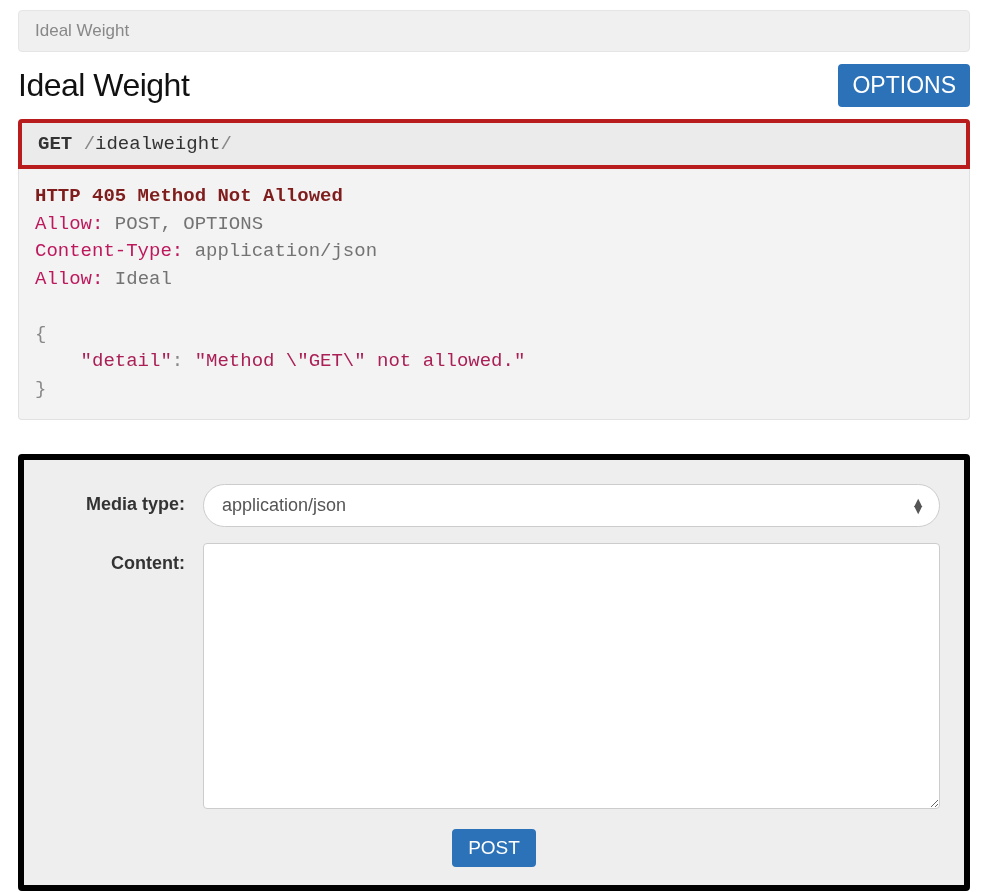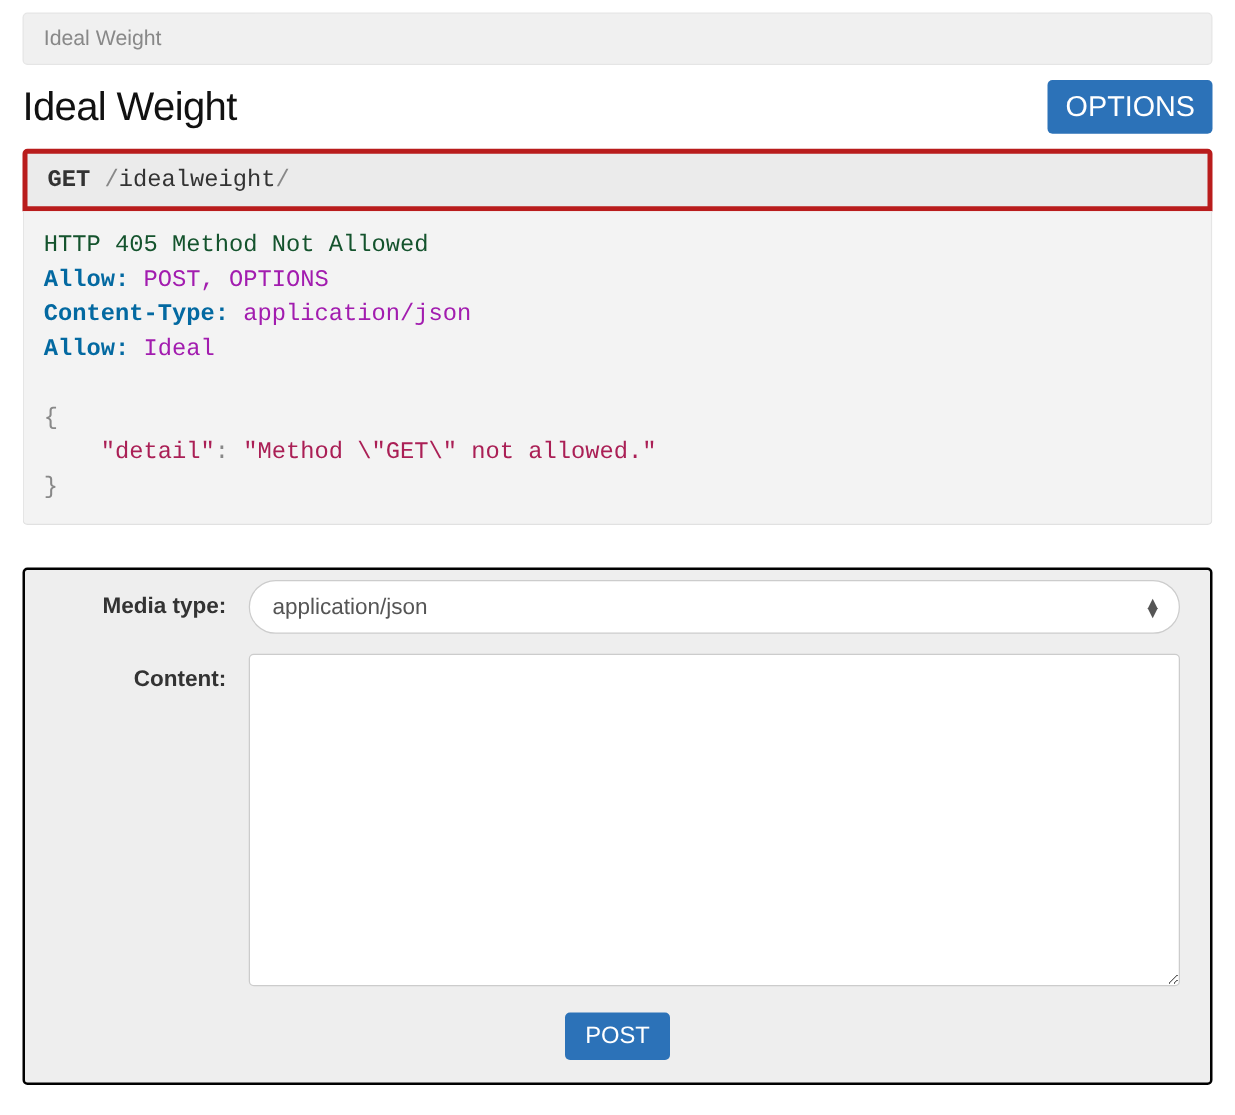--- a/index.html
+++ b/index.html
@@ -75,33 +75,33 @@
       border-radius: 0 0 4px 4px;
       padding: 14px 16px 16px 16px;
       font-family: "SFMono-Regular", Consolas, "Liberation Mono", Menlo, monospace;
       font-size: 19px;
       line-height: 1.45;
       white-space: pre;
       overflow-x: auto;
       color: #333;
       margin-bottom: 34px;
     }
-    .resp-status { font-weight: normal; color: #14532d; }
-    .resp-header-name { font-weight: bold; color: #0369a1; }
-    .resp-header-value { color: #a21caf; }
+    .resp-status { font-weight: bold; color: #7f1d1d; }
+    .resp-header-name { font-weight: normal; color: #be185d; }
+    .resp-header-value { color: #737373; }
     .json-brace { color: #888; }
     .json-key { color: #aa1f55; }
     .json-colon { color: #888; }
     .json-string { color: #aa1f55; }
 
     .form-panel {
       background: #eeeeee;
-      border: 2px solid #000000;
-      border-radius: 4px;
-      padding: 8px 24px 18px 24px;
+      border: 6px solid #000000;
+      border-radius: 4px;
+      padding: 24px 24px 18px 24px;
     }
     .form-row {
       display: flex;
       margin-bottom: 16px;
       align-items: flex-start;
     }
     .form-label-col {
       width: 155px;
       text-align: right;
       padding-right: 18px;

